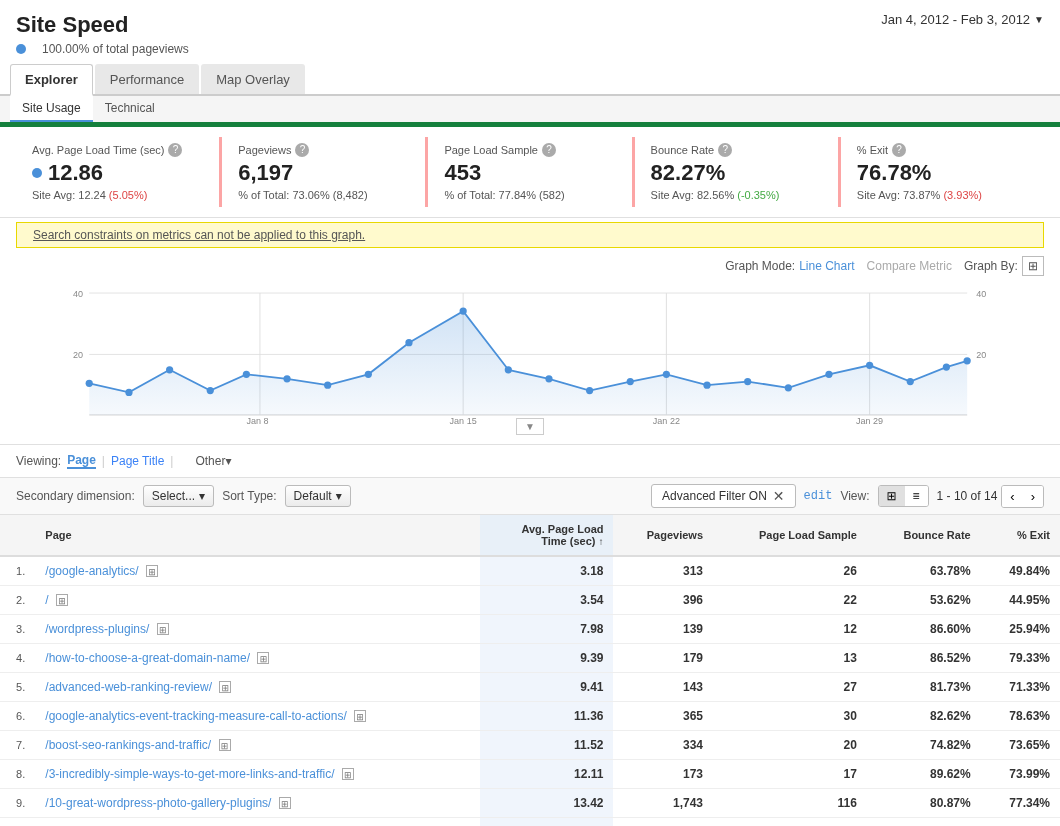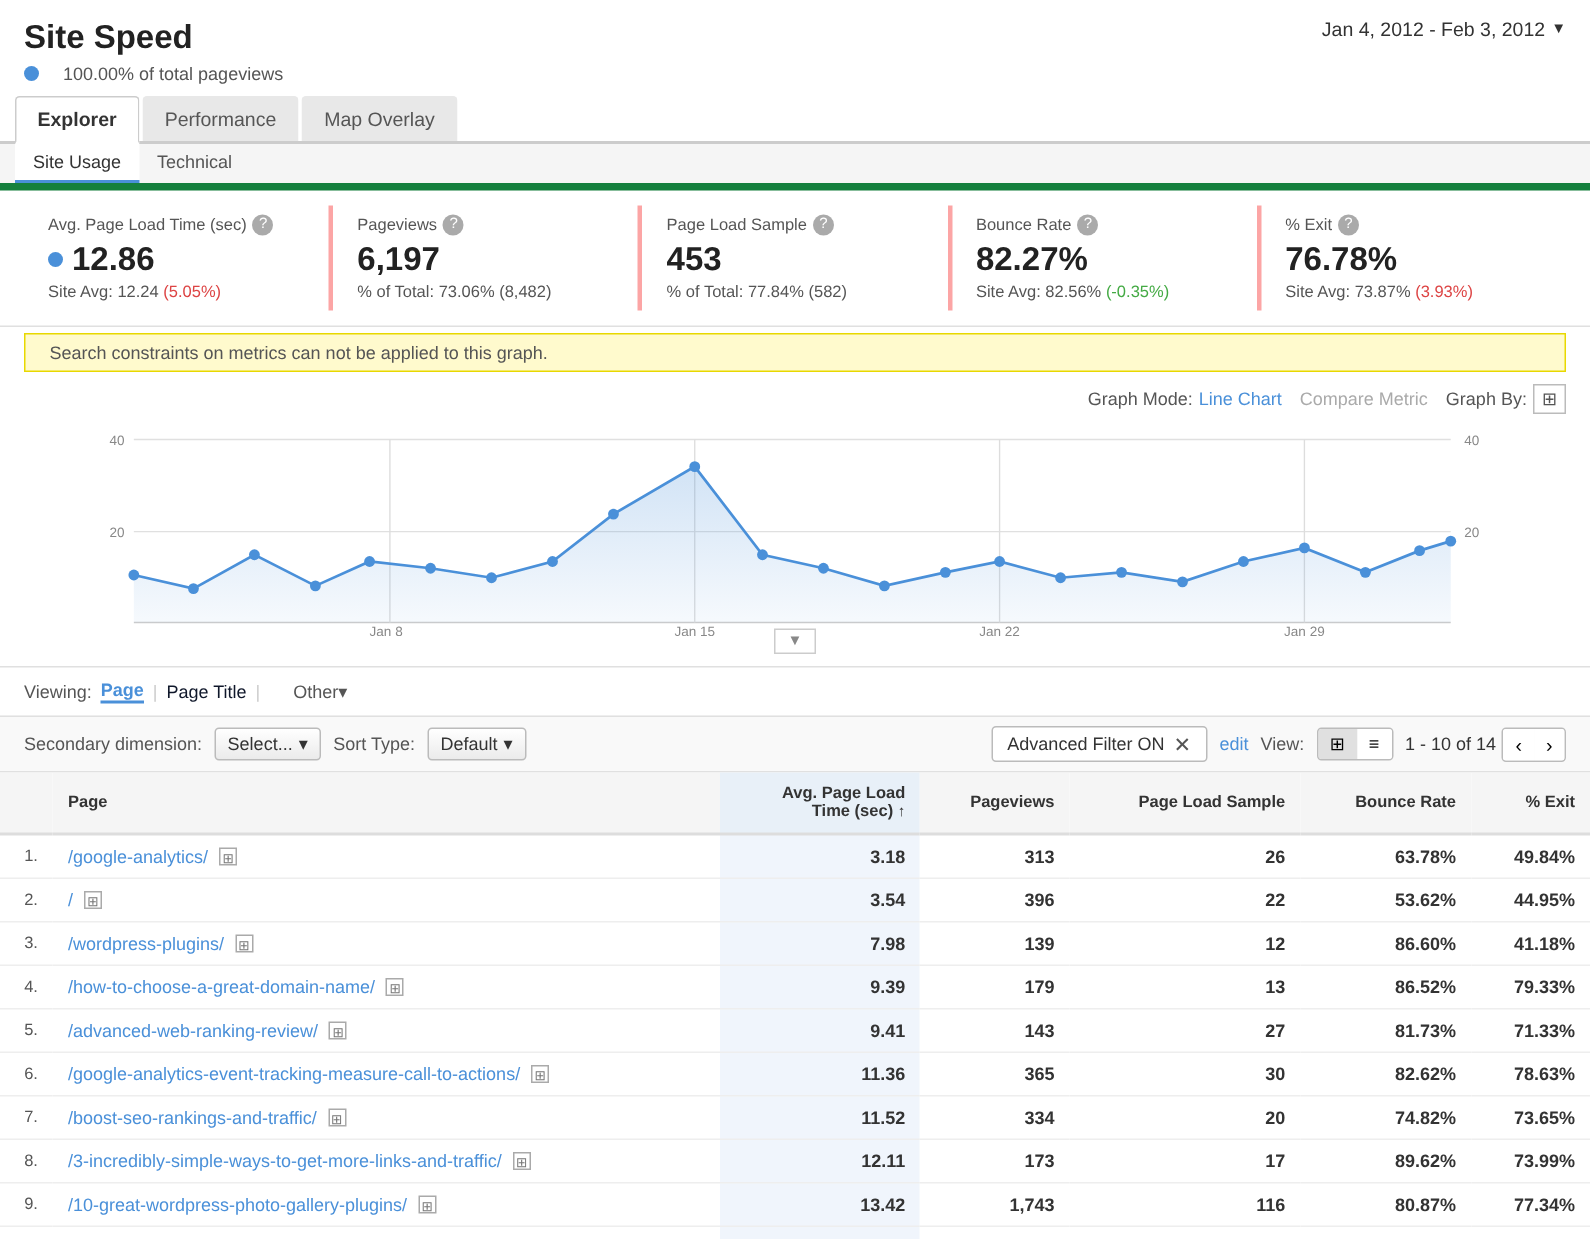--- a/index.html
+++ b/index.html
@@ -29,21 +29,21 @@
     .metric:last-child { border-right: none; }
     .metric-label { font-size: 11px; color: #555; display: flex; align-items: center; gap: 4px; }
     .metric-value { font-size: 22px; font-weight: bold; color: #222; margin: 3px 0; display: flex; align-items: center; gap: 6px; }
     .metric-value .dot { width: 10px; height: 10px; border-radius: 50%; background: #4a90d9; }
     .metric-sub { font-size: 11px; color: #555; }
     .metric-sub .positive { color: #d44; }
     .metric-sub .negative { color: #4a4; }
     .help-icon { display: inline-block; width: 14px; height: 14px; border-radius: 50%; background: #aaa; color: #fff; font-size: 10px; text-align: center; line-height: 14px; cursor: pointer; }
 
     
-    .warning-bar { background: #fffacd; border: 1px solid #e8d800; padding: 5px 16px; font-size: 12px; color: #555; margin: 4px 16px; }
+    .warning-bar { background: #fffacd; border: 1px solid #e8d800; padding: 5px 16px; font-size: 12px; color: #555; margin: 4px 16px; text-decoration: underline; }
 
     
     .graph-controls { display: flex; justify-content: flex-end; align-items: center; gap: 12px; padding: 4px 16px; font-size: 12px; color: #555; }
     .graph-control-item { display: flex; align-items: center; gap: 4px; }
 
     
     .chart-area { padding: 0 19px; position: relative; height: 160px; margin-top: 4px; }
     .chart-svg { width: 100%; height: 140px; }
 
     
@@ -54,21 +54,21 @@
     .view-link-inactive { color: #4a90d9; cursor: pointer; }
     .other-dropdown { color: #555; cursor: pointer; display: flex; align-items: center; margin-left: 16px; }
 
     
     .controls-row { display: flex; align-items: center; gap: 8px; padding: 6px 16px; border-bottom: 1px solid #e0e0e0; border-top: 1px solid #e0e0e0; background: #f9f9f9; }
     .ctrl-label { color: #555; font-size: 12px; }
     select-styled, .dropdown-btn { display: inline-flex; align-items: center; gap: 4px; border: 1px solid #bbb; border-radius: 3px; padding: 3px 8px; background: #fff; cursor: pointer; font-size: 12px; color: #333; }
     .dropdown-btn { background: linear-gradient(to bottom, #fff, #ebebeb); }
     .filter-pill { display: inline-flex; align-items: center; gap: 6px; background: #fff; border: 1px solid #bbb; border-radius: 3px; padding: 3px 10px; font-size: 12px; }
     .filter-x { cursor: pointer; color: #555; font-size: 14px; }
-    .filter-edit { color: #4a90d9; cursor: pointer; }
+    .filter-edit { color: #4a90d9; cursor: pointer; font-family: Liberation Mono, monospace; }
     .view-icons { display: inline-flex; align-items: center; border: 1px solid #bbb; border-radius: 3px; overflow: hidden; }
     .view-icon-btn { padding: 3px 8px; cursor: pointer; background: #fff; border: none; font-size: 12px; }
     .view-icon-btn.active { background: #e0e0e0; }
     .pagination { display: inline-flex; align-items: center; gap: 4px; font-size: 12px; }
     .page-nav { display: inline-flex; align-items: center; border: 1px solid #bbb; border-radius: 3px; overflow: hidden; }
     .page-btn { padding: 3px 8px; cursor: pointer; background: #fff; border: none; font-size: 13px; }
     .spacer { flex: 1; }
 
     
     .data-table { width: 100%; border-collapse: collapse; font-size: 12px; }
@@ -250,21 +250,21 @@
   
   <div style="text-align:center; margin-top:-8px;">
     <span style="font-size:10px;color:#888;border:1px solid #ccc;padding:2px 8px;cursor:pointer;">▼</span>
   </div>
 </div>
 
 <div class="viewing-row">
   <span class="viewing-label">Viewing:</span>
   <a class="view-link active">Page</a>
   <span style="color:#ccc;">|</span>
-  <a class="view-link-inactive" style="color:#0f172a;text-align:right;">Page Title</a>
+  <a class="view-link-inactive" style="color:#3b82f6;text-align:right;">Page Title</a>
   <span style="color:#ccc;">|</span>
   <span class="other-dropdown">
     <span>Other</span>
     <span> ▾</span>
   </span>
 </div>
 
 <div class="controls-row">
   <span class="ctrl-label">Secondary dimension:</span>
   <button class="dropdown-btn">
@@ -338,21 +338,21 @@
       <tr>
     <td class="row-num">3.</td>
     <td class="link">
       <a href="#">/wordpress-plugins/</a>
       <span class="compare-icon" title="Compare">⊞</span>
     </td>
     <td class="num" style="background:#f0f5fc;">7.98</td>
     <td class="num">139</td>
     <td class="num">12</td>
     <td class="num">86.60%</td>
-    <td class="num">41.18%</td>
+    <td class="num">25.94%</td>
   </tr>
       <tr>
     <td class="row-num">4.</td>
     <td class="link">
       <a href="#">/how-to-choose-a-great-domain-name/</a>
       <span class="compare-icon" title="Compare">⊞</span>
     </td>
     <td class="num" style="background:#f0f5fc;">9.39</td>
     <td class="num">179</td>
     <td class="num">13</td>

